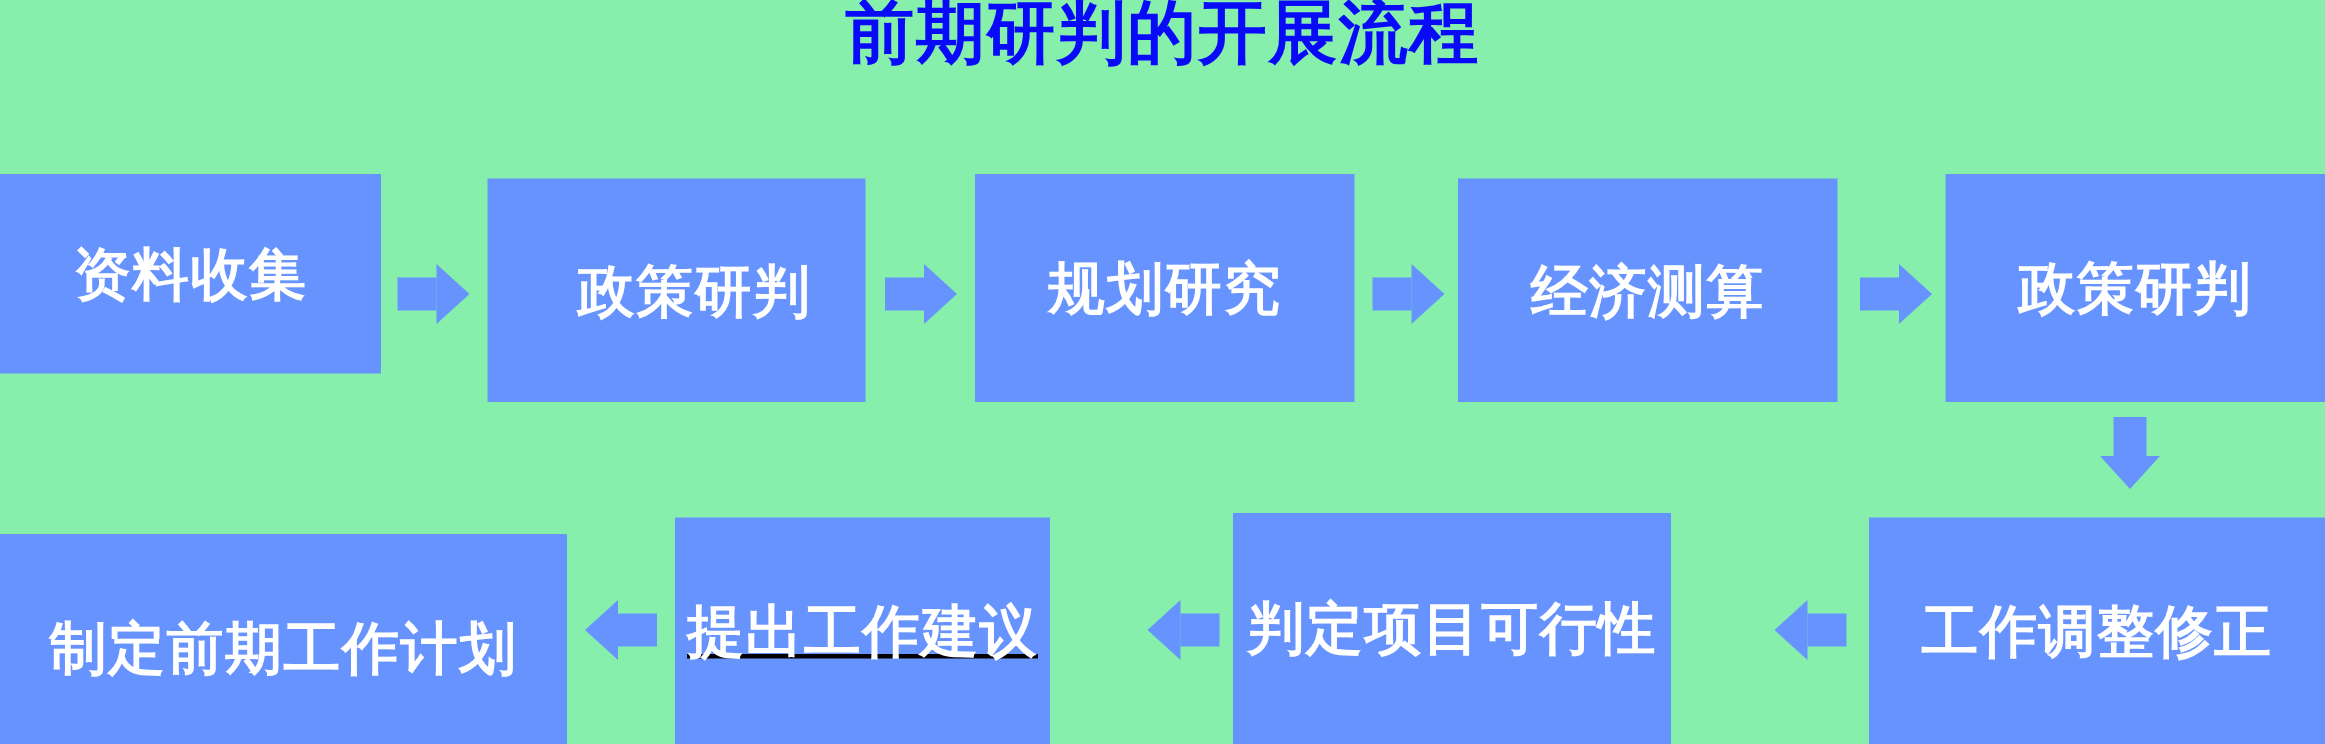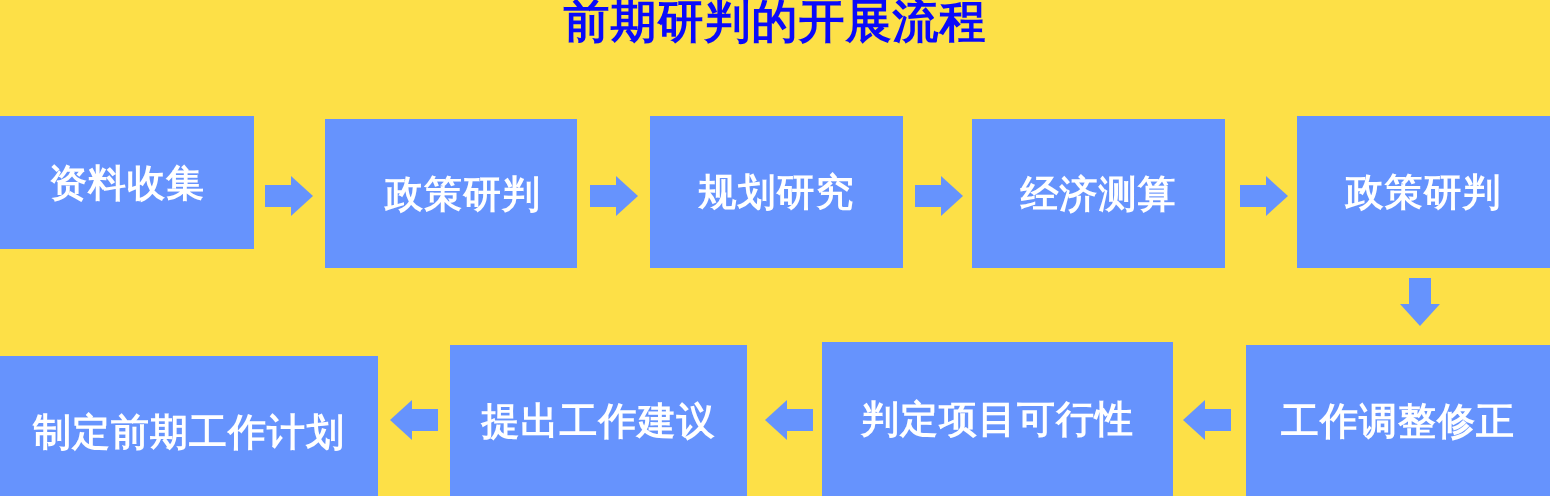--- a/index.html
+++ b/index.html
@@ -4,21 +4,21 @@
 <style>
   html, body {
     margin: 0;
     padding: 0;
     background: #000000;
   }
   #canvas {
     position: relative;
     width: 1550px;
     height: 496px;
-    background: #fde047;
+    background: #86efac;
     overflow: hidden;
     font-family: "Liberation Sans", "DejaVu Sans", sans-serif;
   }
 
   
   #chart-title {
     position: absolute;
     left: 0;
     top: -6px;
     width: 1550px;
@@ -123,25 +123,25 @@
   </div>
 
   <div class="node" style="left:1297px; top:116px; width:253px; height:152px;">
     <span class="node-label">政策研判</span>
   </div>
 
   <div class="node" style="left:0px; top:345px; width:378px; height:151px;margin-top:11px;">
     <span class="node-label">制定前期工作计划</span>
   </div>
 
-  <div class="node" style="left:450px; top:345px; width:297px; height:151px;">
+  <div class="node" style="left:450px; top:345px; width:250px; height:151px;text-decoration:underline;">
     <span class="node-label">提出工作建议</span>
   </div>
 
-  <div class="node" style="left:822px; top:342px; width:351px; height:154px;">
+  <div class="node" style="left:822px; top:342px; width:292px; height:154px;">
     <span class="node-label">判定项目可行性</span>
   </div>
 
   <div class="node" style="left:1246px; top:345px; width:304px; height:151px;">
     <span class="node-label">工作调整修正</span>
   </div>
 
   <div class="arrow arrow-h arrow-right" style="left:265px; top:176px; width:48px; height:40px;">
     <div class="arrow-shaft"></div>
     <div class="arrow-head"></div>

